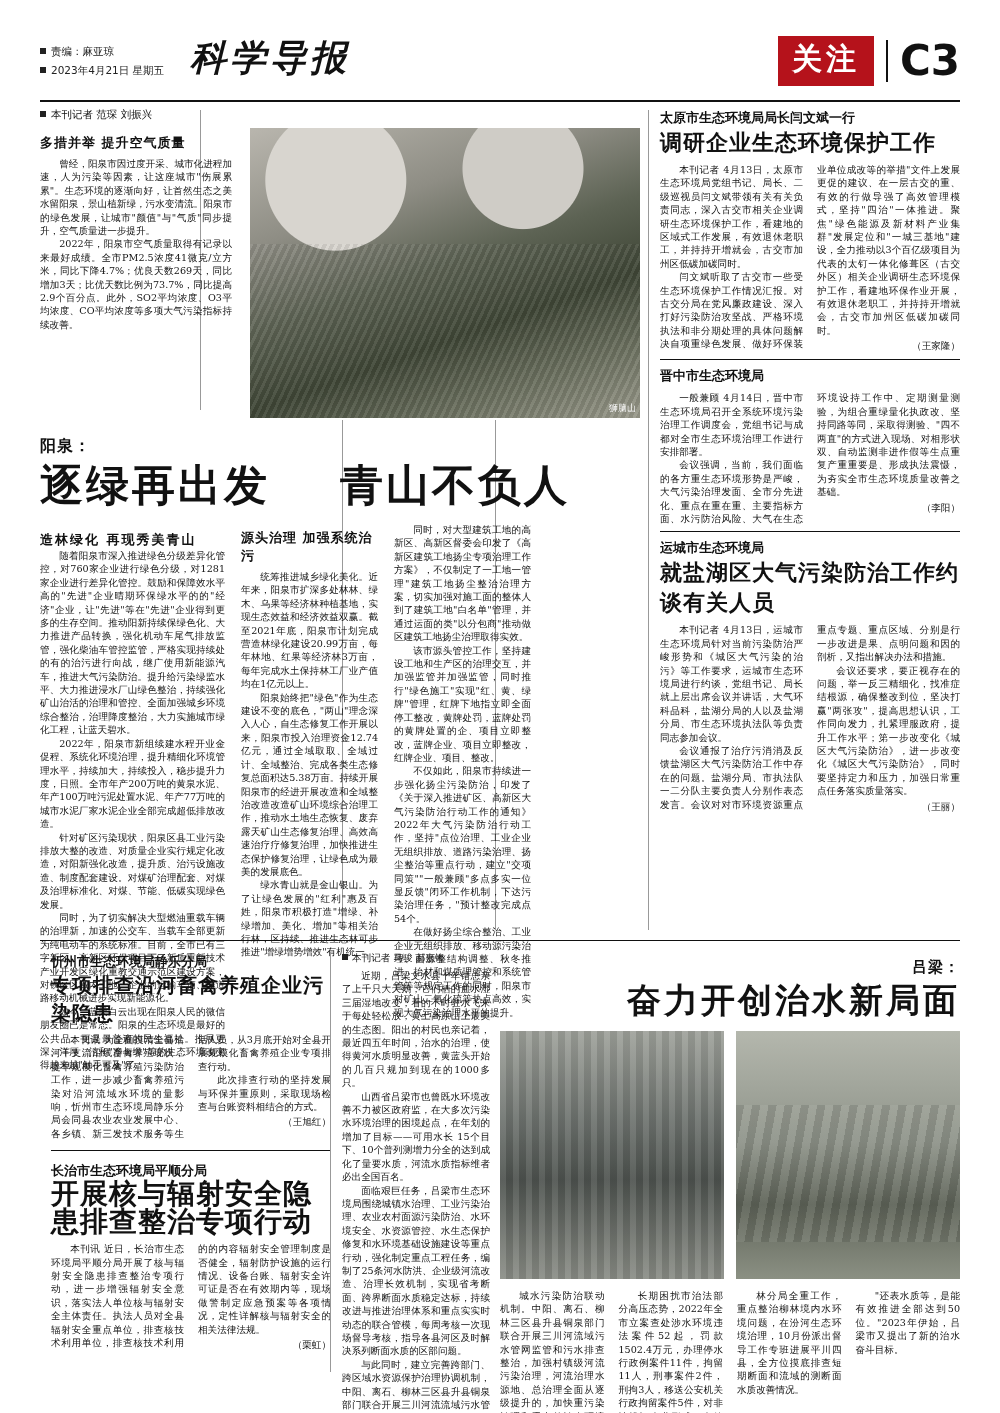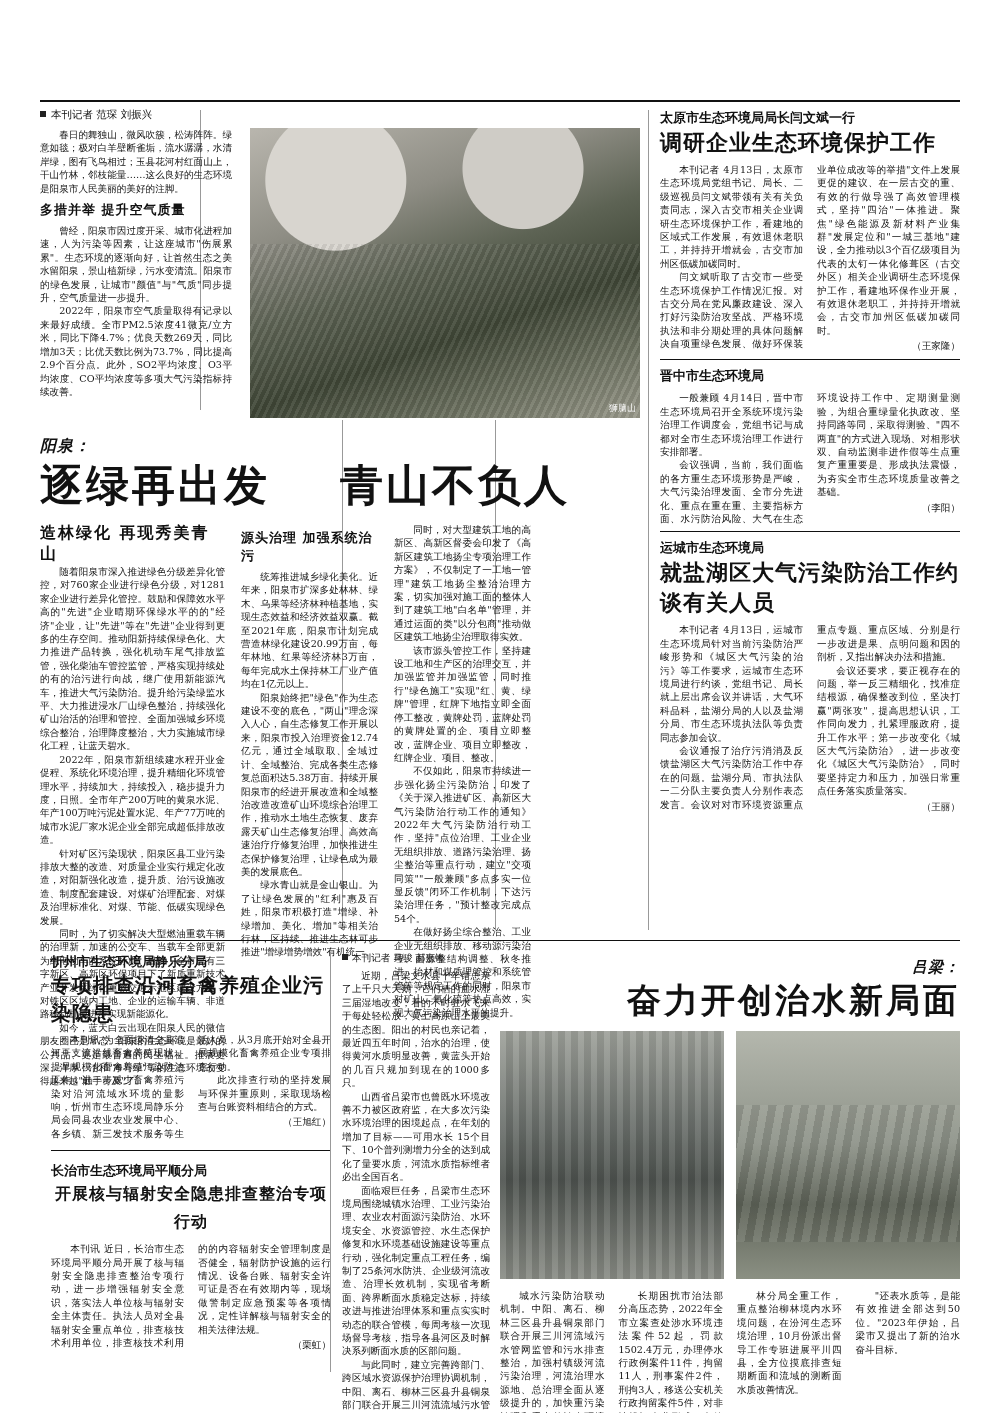--- a/index.html
+++ b/index.html
@@ -79,26 +79,26 @@
   }
   .ph-people{
     background:linear-gradient(180deg,#b4b7ad 0%,#8f948a 45%,#5f6459 70%,#8b9083 100%);
   }
   .ph-people:after{
     content:"";position:absolute;left:0;top:30%;width:100%;height:55%;
     background:repeating-linear-gradient(100deg, rgba(0,0,0,.10) 0 8px, rgba(255,255,255,.06) 8px 16px);
   }
 
   
-  .kicker{font-size:16px;font-weight:bold;letter-spacing:1px;margin:6px 0 2px 0;font-style:italic;}
+  .kicker{font-size:16px;font-weight:bold;letter-spacing:1px;margin:6px 0 2px 0;}
   .headline-xl{
     font-size:43px;font-weight:bold;letter-spacing:3px;line-height:52px;
     font-family:"DejaVu Serif", serif;
   }
-  .subhead{font-size:16px;letter-spacing:2px;font-weight:bold;}
+  .subhead{font-size:13px;letter-spacing:2px;margin-top:8px;font-weight:bold;}
   .sec-title{font-size:13px;font-weight:bold;letter-spacing:1px;margin:6px 0 5px 0;}
   .head-md{font-size:22px;font-weight:bold;letter-spacing:1px;line-height:30px;}
   .head-sm{font-size:13px;font-weight:bold;line-height:19px;}
   .head-lg{font-size:34px;font-weight:bold;letter-spacing:3px;line-height:42px;}
 
   
   .body{
     font-size:9.6px;line-height:13.4px;text-align:justify;
     font-family:"DejaVu Serif", serif;color:#111;
     text-indent:2em;
@@ -108,39 +108,50 @@
   .col2{column-count:2;column-gap:14px;}
 
   .mini-byline{font-size:9.6px;font-family:"DejaVu Sans", sans-serif;margin-bottom:4px;}
   .mini-byline .sq{display:inline-block;width:6px;height:6px;background:#222;margin-right:4px;vertical-align:1px;}
 </style>
 </head>
 <body>
 
 <div class="page">
 
+  <div class="masthead">
+    <div class="mh-left">
+      <div><span class="sq"></span><span>责编：麻亚琼</span></div>
+      <div><span class="sq"></span><span>2023年4月21日 星期五</span></div>
+    </div>
+    <div class="mh-title">科学导报</div>
+    <div class="mh-right">
+      <div class="mh-tag">关注</div>
+      <div class="mh-sep"></div>
+      <div class="mh-page">C3</div>
+    </div>
+  </div>
   <div class="rule-top"></div>
 
   <div class="vline" style="left:648px;top:110px;height:820px;"></div>
 
   <div class="vline" style="left:342px;top:420px;height:510px;"></div>
   <div class="vline" style="left:495px;top:420px;height:510px;"></div>
   <div class="vline" style="left:200px;top:110px;height:300px;"></div>
 
   <div class="hline" style="left:40px;top:940px;width:920px;background:#111;"></div>
 
   <div class="zone-a">
 
     <div class="byline">
       <span class="sq"></span><span>本刊记者 范琛 刘振兴</span>
     </div>
 
     <div style="position:relative;height:300px;">
       <div style="position:absolute;left:0;top:0;width:192px;">
-        <div class="body">春日的舞独山，微风吹簇，松涛阵阵。绿意如毯；极对白羊壁断雀垢，流水潺潺，水清岸绿，图有飞鸟相过；玉县花河村红面山上，干山竹林，邻枝能量……这么良好的生态环境是阳泉市人民美丽的美好的注脚。</div>
         <div class="sec-title">多措并举  提升空气质量</div>
         <div class="body">曾经，阳泉市因过度开采、城市化进程加速，人为污染等因素，让这座城市"伤展累累"。生态环境的逐渐向好，让首然生态之美水留阳泉，景山植新绿，污水变清流。阳泉市的绿色发展，让城市"颜值"与"气质"同步提升，空气质量进一步提升。</div>
         <div class="body">2022年，阳泉市空气质量取得有记录以来最好成绩。全市PM2.5浓度41微克/立方米，同比下降4.7%；优良天数269天，同比增加3天；比优天数比例为73.7%，同比提高2.9个百分点。此外，SO2平均浓度、O3平均浓度、CO平均浓度等多项大气污染指标持续改善。</div>
       </div>
       <div class="photo ph-aerial" style="position:absolute;left:210px;top:0;width:390px;height:290px;">
         <div class="cap">狮脑山</div>
       </div>
     </div>
 
     <div style="margin-top:8px;">
@@ -220,21 +231,21 @@
         <div class="body">本刊讯 为全面摸清全县沿河干支流沿线畜禽养殖现状，提早规模化畜禽养殖污染防治工作，进一步减少畜禽养殖污染对沿河流域水环境的量影响，忻州市生态环境局静乐分局会同县农业农业发展中心、各乡镇、新三发技术服务等生活人员，从3月底开始对全县开展规模化畜禽养殖企业专项排查行动。</div>
         <div class="body">此次排查行动的坚持发展与环保并重原则，采取现场检查与台账资料相结合的方式。</div>
         <div class="sig">（王旭红）</div>
       </div>
     </div>
 
     <div class="hline" style="position:relative;width:280px;margin:10px 0 10px 0;"></div>
 
     <div>
       <div class="head-sm">长治市生态环境局平顺分局</div>
-      <div class="head-md" style="font-size:16px;line-height:28px;text-align:center;">开展核与辐射安全隐患排查整治专项行动</div>
+      <div class="head-md" style="font-size:28px;line-height:28px;">开展核与辐射安全隐患排查整治专项行动</div>
       <div class="col2" style="margin-top:6px;">
         <div class="body">本刊讯 近日，长治市生态环境局平顺分局开展了核与辐射安全隐患排查整治专项行动，进一步增强辐射安全意识，落实法人单位核与辐射安全主体责任。执法人员对全县辐射安全重点单位，排查核技术利用单位，排查核技术利用的的内容辐射安全管理制度是否健全，辐射防护设施的运行情况、设备台账、辐射安全许可证是否在有效期内等，现场做警制定应急预案等各项情况，定性详解核与辐射安全的相关法律法规。</div>
         <div class="sig">（栗虹）</div>
       </div>
     </div>
   </div>
 
   <div class="vline" style="left:330px;top:952px;height:420px;"></div>
 
   <div style="position:absolute;left:342px;top:952px;width:148px;">

